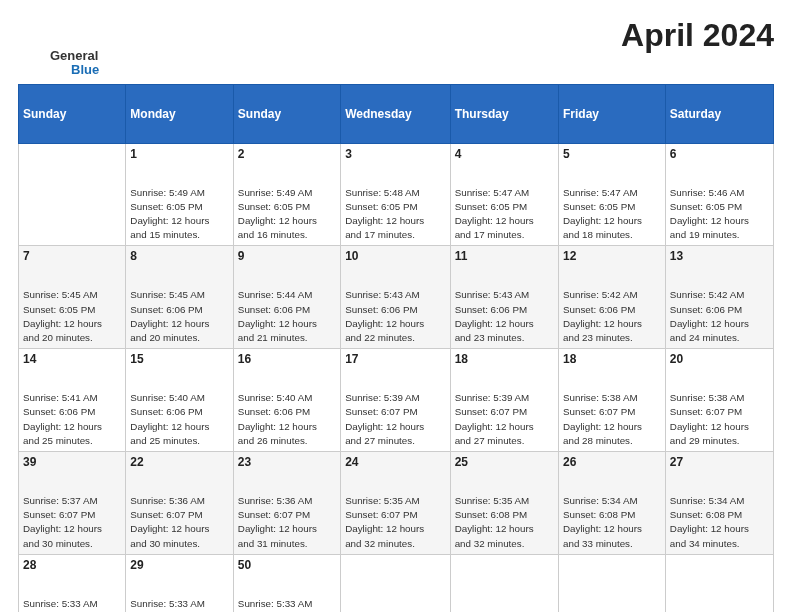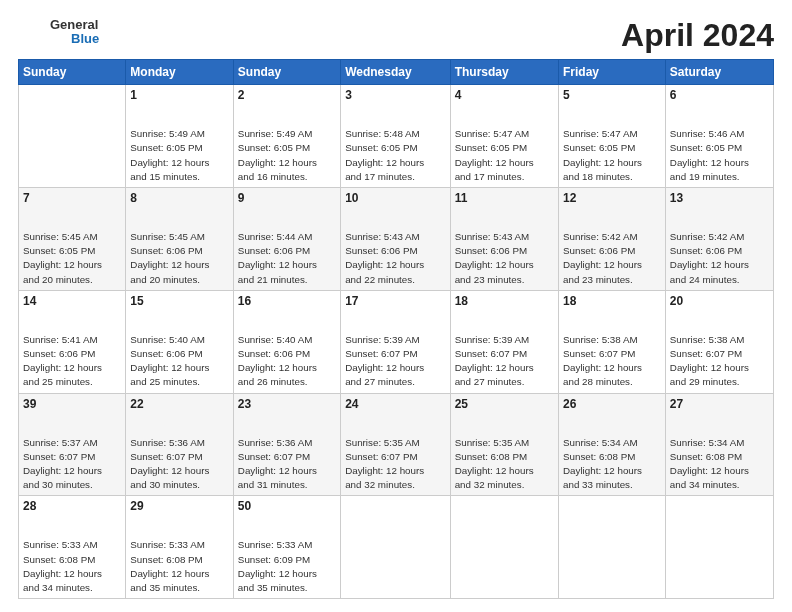--- a/index.html
+++ b/index.html
@@ -18,20 +18,21 @@
     }
     .header-row {
       display: flex;
       justify-content: space-between;
       align-items: flex-start;
       margin-bottom: 6px;
     }
     .logo {
       display: flex;
       align-items: center;
+      margin-top: 31px;
     }
     .logo-text {
       display: flex;
       flex-direction: column;
       font-size: 13px;
       font-weight: bold;
       line-height: 1.1;
     }
     .logo-general { color: #333; }
     .logo-blue { color: #1a6db5; padding-left: 21px; }
@@ -56,21 +57,21 @@
     }
     .calendar {
       width: 100%;
       border-collapse: collapse;
       margin-top: 6px;
       font-size: 10.5px;
     }
     .calendar th {
       background: #2a6bbf;
       color: #fff;
-      padding: 5px 4px;
+      padding: 22px 4px;
       font-size: 12px;
       font-weight: bold;
       border: 1px solid #1a5aaa;
       text-align: left;
     }
     .calendar td {
       border: 1px solid #ccc;
       vertical-align: top;
       padding: 3px 4px;
       width: 113px;

